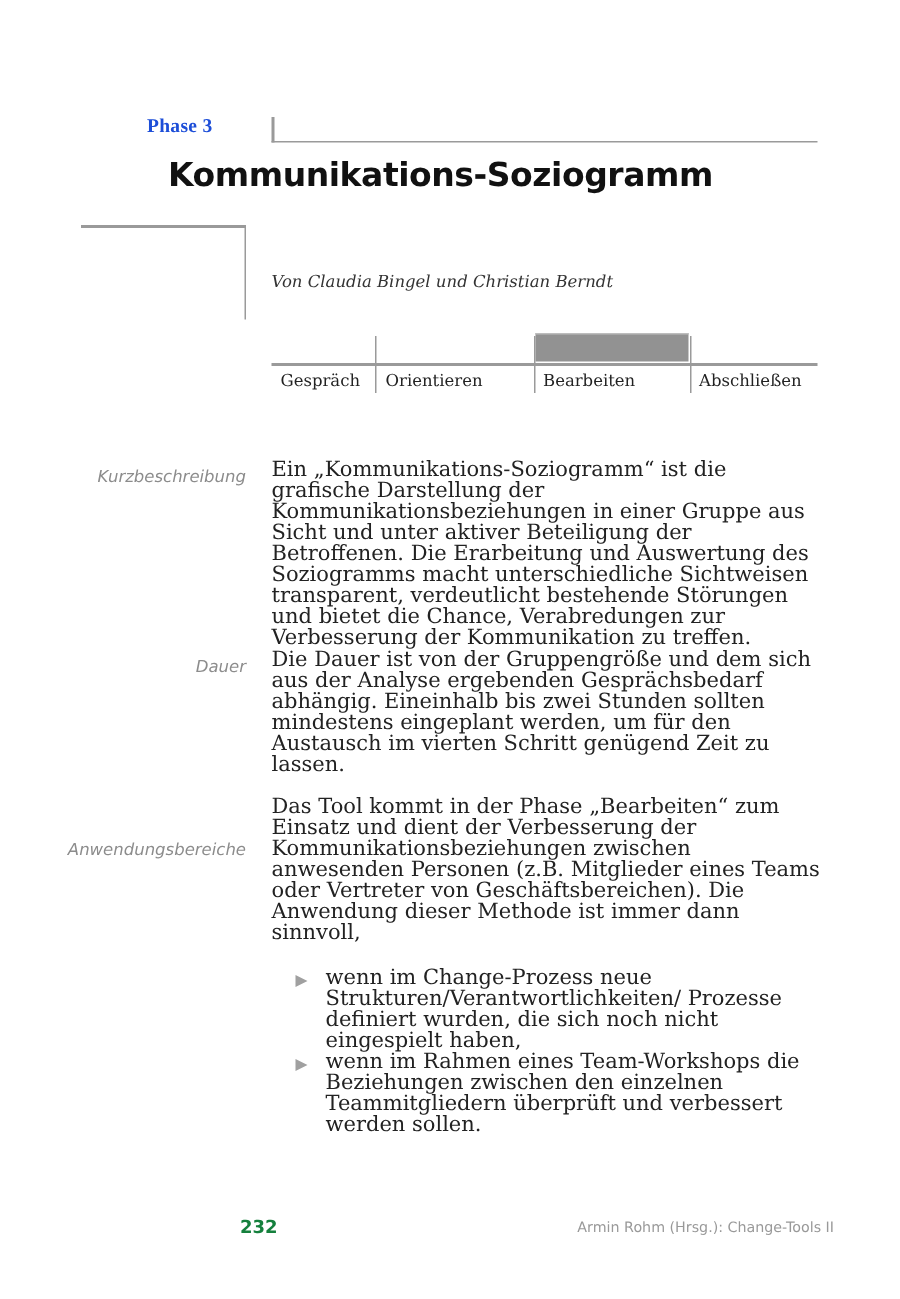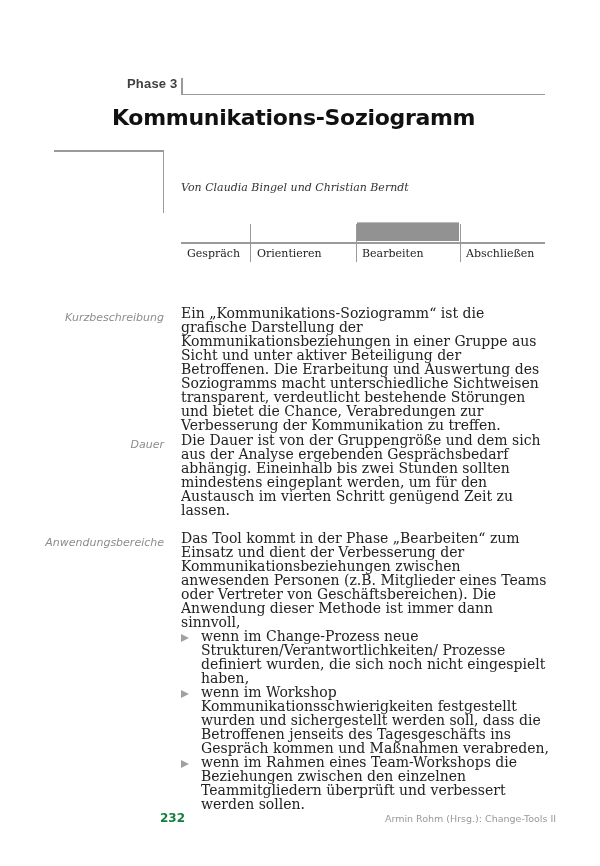--- a/index.html
+++ b/index.html
@@ -1,39 +1,39 @@
 <!DOCTYPE html>
 <html><head>
 <meta charset="utf-8">
 <style>
   html, body { margin: 0; padding: 0; background: #ffffff; }
   body { width: 600px; height: 866px; position: relative; overflow: hidden;
          font-family: "DejaVu Serif", serif; color: #222; }
   .abs { position: absolute; }
-  .phase-label { left: 127px; top: 76px; font-family: Liberation Sans, sans-serif;
-                 font-weight: bold; font-size: 13px; color: #404040; letter-spacing: 0.2px; }
+  .phase-label { left: 98px; top: 76px; font-family: Liberation Serif, serif;
+                 font-weight: bold; font-size: 13px; color: #1d4ed8; letter-spacing: 0.2px; }
   .phase-vline { left: 181px; top: 78px; width: 1.5px; height: 17px; background: #9a9a9a; }
   .phase-hline { left: 181px; top: 93.5px; width: 364px; height: 1.5px; background: #9a9a9a; }
   .title { left: 112px; top: 105px; font-family: "DejaVu Sans", sans-serif; font-weight: bold;
            font-size: 22px; color: #111; letter-spacing: -0.3px; }
   .corner-h { left: 54px; top: 150px; width: 110px; height: 1.5px; background: #9a9a9a; }
   .corner-v { left: 162.5px; top: 150px; width: 1.5px; height: 63px; background: #9a9a9a; }
   .authors { left: 181px; top: 181px; font-style: italic; font-size: 11px; color: #333; text-align: center; }
 
   .steps-line { left: 181px; top: 242px; width: 364px; height: 1.5px; background: #9a9a9a; }
   .steps-divider { top: 224px; width: 1.2px; height: 38px; background: #9a9a9a; }
   .steps-active { left: 357px; top: 222px; width: 102px; height: 18px; background: #929292;
                   border-top: 1px solid #bdbdbd; }
   .step-label { top: 247px; font-size: 11px; color: #222; }
 
   .section-label { font-family: "DejaVu Sans", sans-serif; font-style: italic; font-size: 11px;
                    color: #8c8c8c; text-align: right; width: 160px; left: 4px; }
   .section-body { left: 181px; width: 370px; font-size: 14px; line-height: 14px; color: #222; }
   .section-body p { margin: 0; }
-  .bullet-list { list-style: none; margin: 0; padding: 0; }
+  .bullet-list { list-style: none; margin: 16px; padding: 0; }
   .bullet-list li { position: relative; padding-left: 20px; }
   .bullet-icon { position: absolute; left: 0; top: 5px; width: 0; height: 0;
                  border-left: 8px solid #a0a0a0; border-top: 4.5px solid transparent;
                  border-bottom: 4.5px solid transparent; }
   .footer-page { left: 160px; top: 811px; font-family: "DejaVu Sans", sans-serif; font-weight: bold;
                  font-size: 12px; color: #15803d; }
   .footer-source { right: 44px; top: 813px; font-family: "DejaVu Sans", sans-serif; font-size: 9.5px;
                    color: #999; }
 </style>
 </head>
@@ -62,31 +62,27 @@
 <div class="abs section-label" style="top:311px">Kurzbeschreibung</div>
 <div class="abs section-body" style="top:306px">
   <p>Ein „Kommunikations-Soziogramm“ ist die grafische Darstellung der Kommunikationsbeziehungen in einer Gruppe aus Sicht und unter aktiver Beteiligung der Betroffenen. Die Erarbeitung und Auswertung des Soziogramms macht unterschiedliche Sichtweisen transparent, verdeutlicht bestehende Störungen und bietet die Chance, Verabredungen zur Verbesserung der Kommunikation zu treffen.</p>
 </div>
 
 <div class="abs section-label" style="top:438px">Dauer</div>
 <div class="abs section-body" style="top:433px">
   <p>Die Dauer ist von der Gruppengröße und dem sich aus der Analyse ergebenden Gesprächsbedarf abhängig. Eineinhalb bis zwei Stunden sollten mindestens eingeplant werden, um für den Austausch im vierten Schritt genügend Zeit zu lassen.</p>
 </div>
 
-<div class="abs section-label" style="top:536px">Anwendungsbereiche</div>
+<div class="abs section-label" style="top:560px">Anwendungsbereiche</div>
 <div class="abs section-body" style="top:531px">
   <p>Das Tool kommt in der Phase „Bearbeiten“ zum Einsatz und dient der Verbesserung der Kommunikationsbeziehungen zwischen anwesenden Personen (z.B. Mitglieder eines Teams oder Vertreter von Geschäftsbereichen). Die Anwendung dieser Methode ist immer dann sinnvoll,</p>
   <ul class="bullet-list">
     <li>
       <span class="bullet-icon"></span>
       <span>wenn im Change-Prozess neue Strukturen/Verantwortlichkeiten/ Prozesse definiert wurden, die sich noch nicht eingespielt haben,</span>
-    </li>
-    <li>
-      <span class="bullet-icon"></span>
-      <span>wenn im Workshop Kommunikationsschwierigkeiten festgestellt wurden und sichergestellt werden soll, dass die Betroffenen jenseits des Tagesgeschäfts ins Gespräch kommen und Maßnahmen verabreden,</span>
     </li>
     <li>
       <span class="bullet-icon"></span>
       <span>wenn im Rahmen eines Team-Workshops die Beziehungen zwischen den einzelnen Teammitgliedern überprüft und verbessert werden sollen.</span>
     </li>
   </ul>
 </div>
 
 <div class="abs footer-page">232</div>
 <div class="abs footer-source">Armin Rohm (Hrsg.): Change-Tools II</div>

